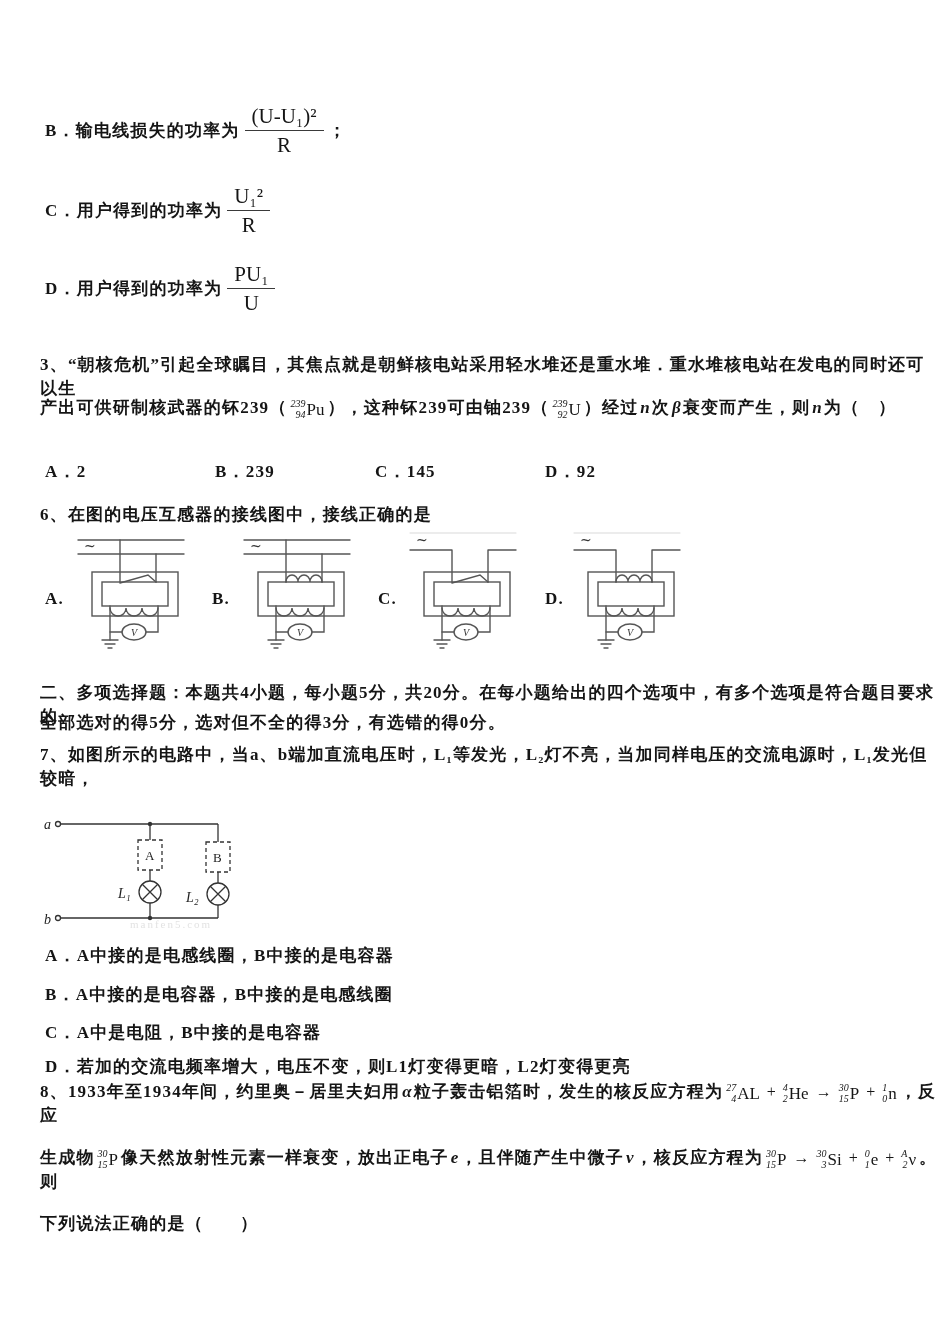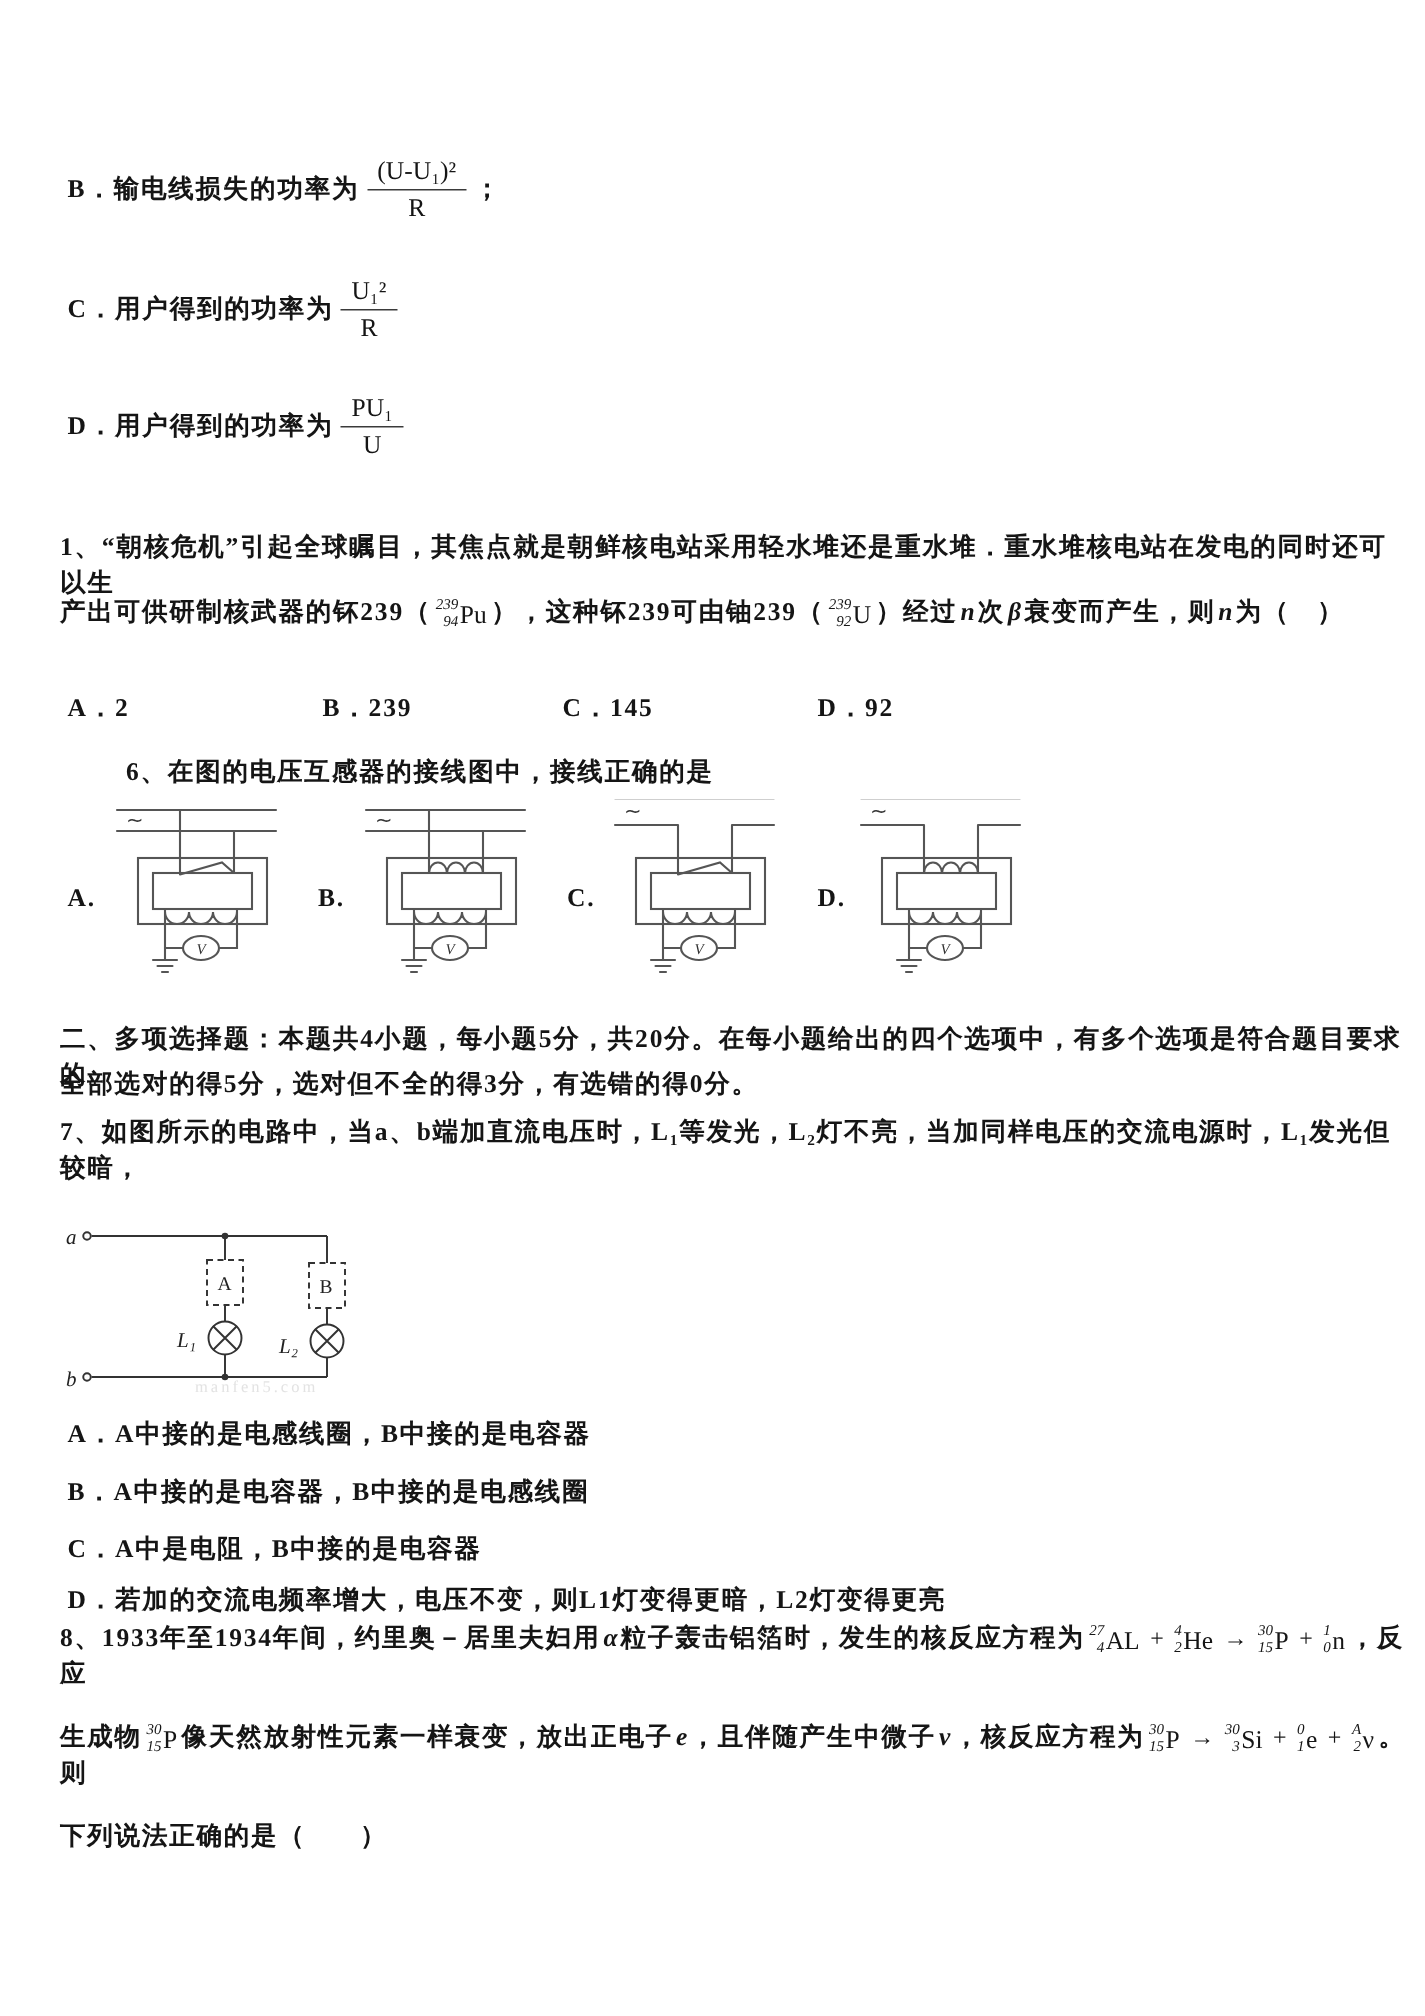--- a/index.html
+++ b/index.html
@@ -2,21 +2,21 @@
 <html><head>
 <meta charset="utf-8">
 <style>
   html,body{margin:0;padding:0;background:#fff;}
   .page{position:relative;width:950px;height:1344px;background:#ffffff;overflow:hidden;
         font-family:"Liberation Serif","DejaVu Serif",serif;color:#151515;}
   .abs{position:absolute;}
   .cn{font-weight:700;font-size:17px;letter-spacing:1.2px;line-height:1.4;}
   .row{display:flex;align-items:center;}
   
-  .frac{display:inline-block;text-align:center;font-weight:400;font-size:17px;
+  .frac{display:inline-block;text-align:center;font-weight:400;font-size:21px;
         letter-spacing:0;margin:0 5px;vertical-align:middle;line-height:1.15;}
   .frac .num{display:block;border-bottom:1.6px solid #3a3a3a;padding:0 7px 2px;}
   .frac .den{display:block;padding-top:2px;}
   
   .nuclide{display:inline-flex;align-items:center;font-weight:400;letter-spacing:0;
            margin:0 3px;vertical-align:middle;}
   .nuclide .scr{display:inline-flex;flex-direction:column;align-items:flex-end;
                 font-size:10px;line-height:1.1;margin-right:1px;font-style:italic;}
   .nuclide .sym{font-size:17px;line-height:1;text-align:center;}
   .op{font-weight:400;font-size:16px;letter-spacing:0;margin:0 4px;}
@@ -64,42 +64,42 @@
   <div class="abs row cn" style="top:262px;left:45px;">
     <span>D．</span>
     <span>用户得到的功率为</span>
     <span class="frac">
       <span class="num">PU₁</span>
       <span class="den">U</span>
     </span>
     <span></span>
   </div>
 
-  <div class="abs cn" style="top:353px;left:40px;width:890px;">1、“朝核危机”引起全球瞩目，其焦点就是朝鲜核电站采用轻水堆还是重水堆．重水堆核电站在发电的同时还可以生</div>
+  <div class="abs cn" style="top:353px;left:40px;width:890px;">3、“朝核危机”引起全球瞩目，其焦点就是朝鲜核电站采用轻水堆还是重水堆．重水堆核电站在发电的同时还可以生</div>
   <div class="abs cn tok-line" style="top:396px;left:40px;width:890px;"><span class="txt">产出可供研制核武器的钚239（</span><span class="nuclide">
         <span class="scr">
           <span class="sup">239</span>
           <span class="sub">94</span>
         </span>
         <span class="sym">Pu</span>
       </span><span class="txt">），这种钚239可由铀239（</span><span class="nuclide">
         <span class="scr">
           <span class="sup">239</span>
           <span class="sub">92</span>
         </span>
         <span class="sym">U</span>
       </span><span class="txt">）经过</span><span class="it">n</span><span class="txt">次</span><span class="it">β</span><span class="txt">衰变而产生，则</span><span class="it">n</span><span class="txt">为（　）</span></div>
   <div class="abs" style="top:460px;left:0;width:950px;height:24px;">
     <span class="abs cn" style="left:45px;">A．2</span>
     <span class="abs cn" style="left:215px;">B．239</span>
     <span class="abs cn" style="left:375px;">C．145</span>
     <span class="abs cn" style="left:545px;">D．92</span>
   </div>
 
-  <div class="abs cn" style="top:503px;left:40px;margin-left:44px;">6、在图的电压互感器的接线图中，接线正确的是</div>
+  <div class="abs cn" style="top:503px;left:40px;">6、在图的电压互感器的接线图中，接线正确的是</div>
 
   <span class="abs cn" style="top:587px;left:45px;">A.</span>
   <span class="abs cn" style="top:587px;left:212px;">B.</span>
   <span class="abs cn" style="top:587px;left:378px;">C.</span>
   <span class="abs cn" style="top:587px;left:545px;">D.</span>
 
   <svg class="abs tdiag" style="top:530px;left:76px;" width="110" height="122" viewBox="0 0 110 122">
     <path d="M2,10 H108 M2,24 H108"></path>
     <path d="M44,10 V52"></path>
     <path d="M80,24 V52"></path>

